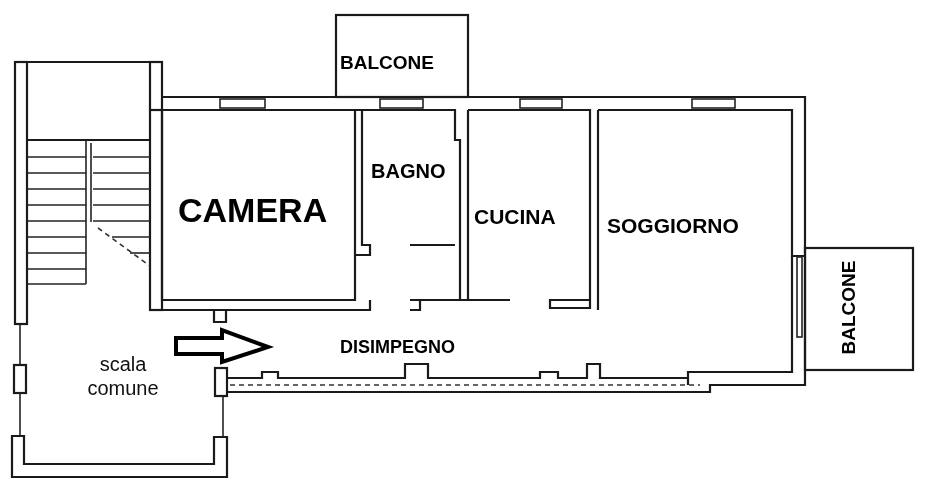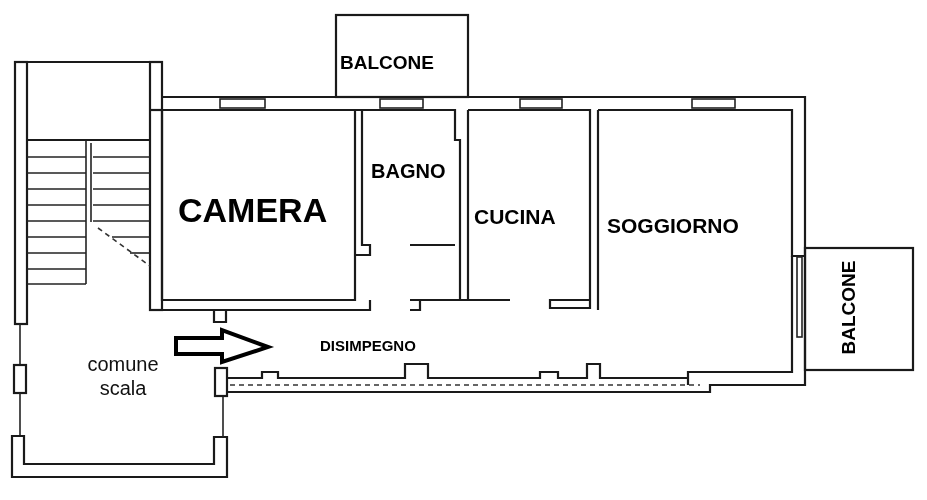--- a/index.html
+++ b/index.html
@@ -96,18 +96,18 @@
 
     <path d="M176,338 L222,338 L222,330 L268,347 L222,362 L222,354 L176,354 Z" fill="#fff" stroke="#000" stroke-width="4" stroke-linejoin="miter"></path>
   </svg>
 
   <div class="lbl" style="left:340px;top:53px;font-size:19px;">BALCONE</div>
   <div class="lbl" style="left:178px;top:193px;font-size:34px;">CAMERA</div>
   <div class="lbl" style="left:364px;top:161px;font-size:20px;padding-left:7px;">BAGNO</div>
   <div class="lbl" style="left:474px;top:194px;font-size:21px;margin-top:12px;">CUCINA</div>
   <div class="lbl" style="left:607px;top:215px;font-size:21px;">SOGGIORNO</div>
   <div class="lbl" style="left:802px;top:298px;font-size:19px;transform:rotate(-90deg);transform-origin:center;">BALCONE</div>
-  <div class="lbl" style="left:320px;top:338px;font-size:15px;">DISIMPEGNO</div>
+  <div class="lbl" style="left:340px;top:338px;font-size:18px;">DISIMPEGNO</div>
   <div class="lbl lbl-thin" style="left:68px;top:352px;width:110px;font-size:20px;">
+    <div>scala</div>
     <div>comune</div>
-    <div>scala</div>
   </div>
 </div>
 
 </body></html>

